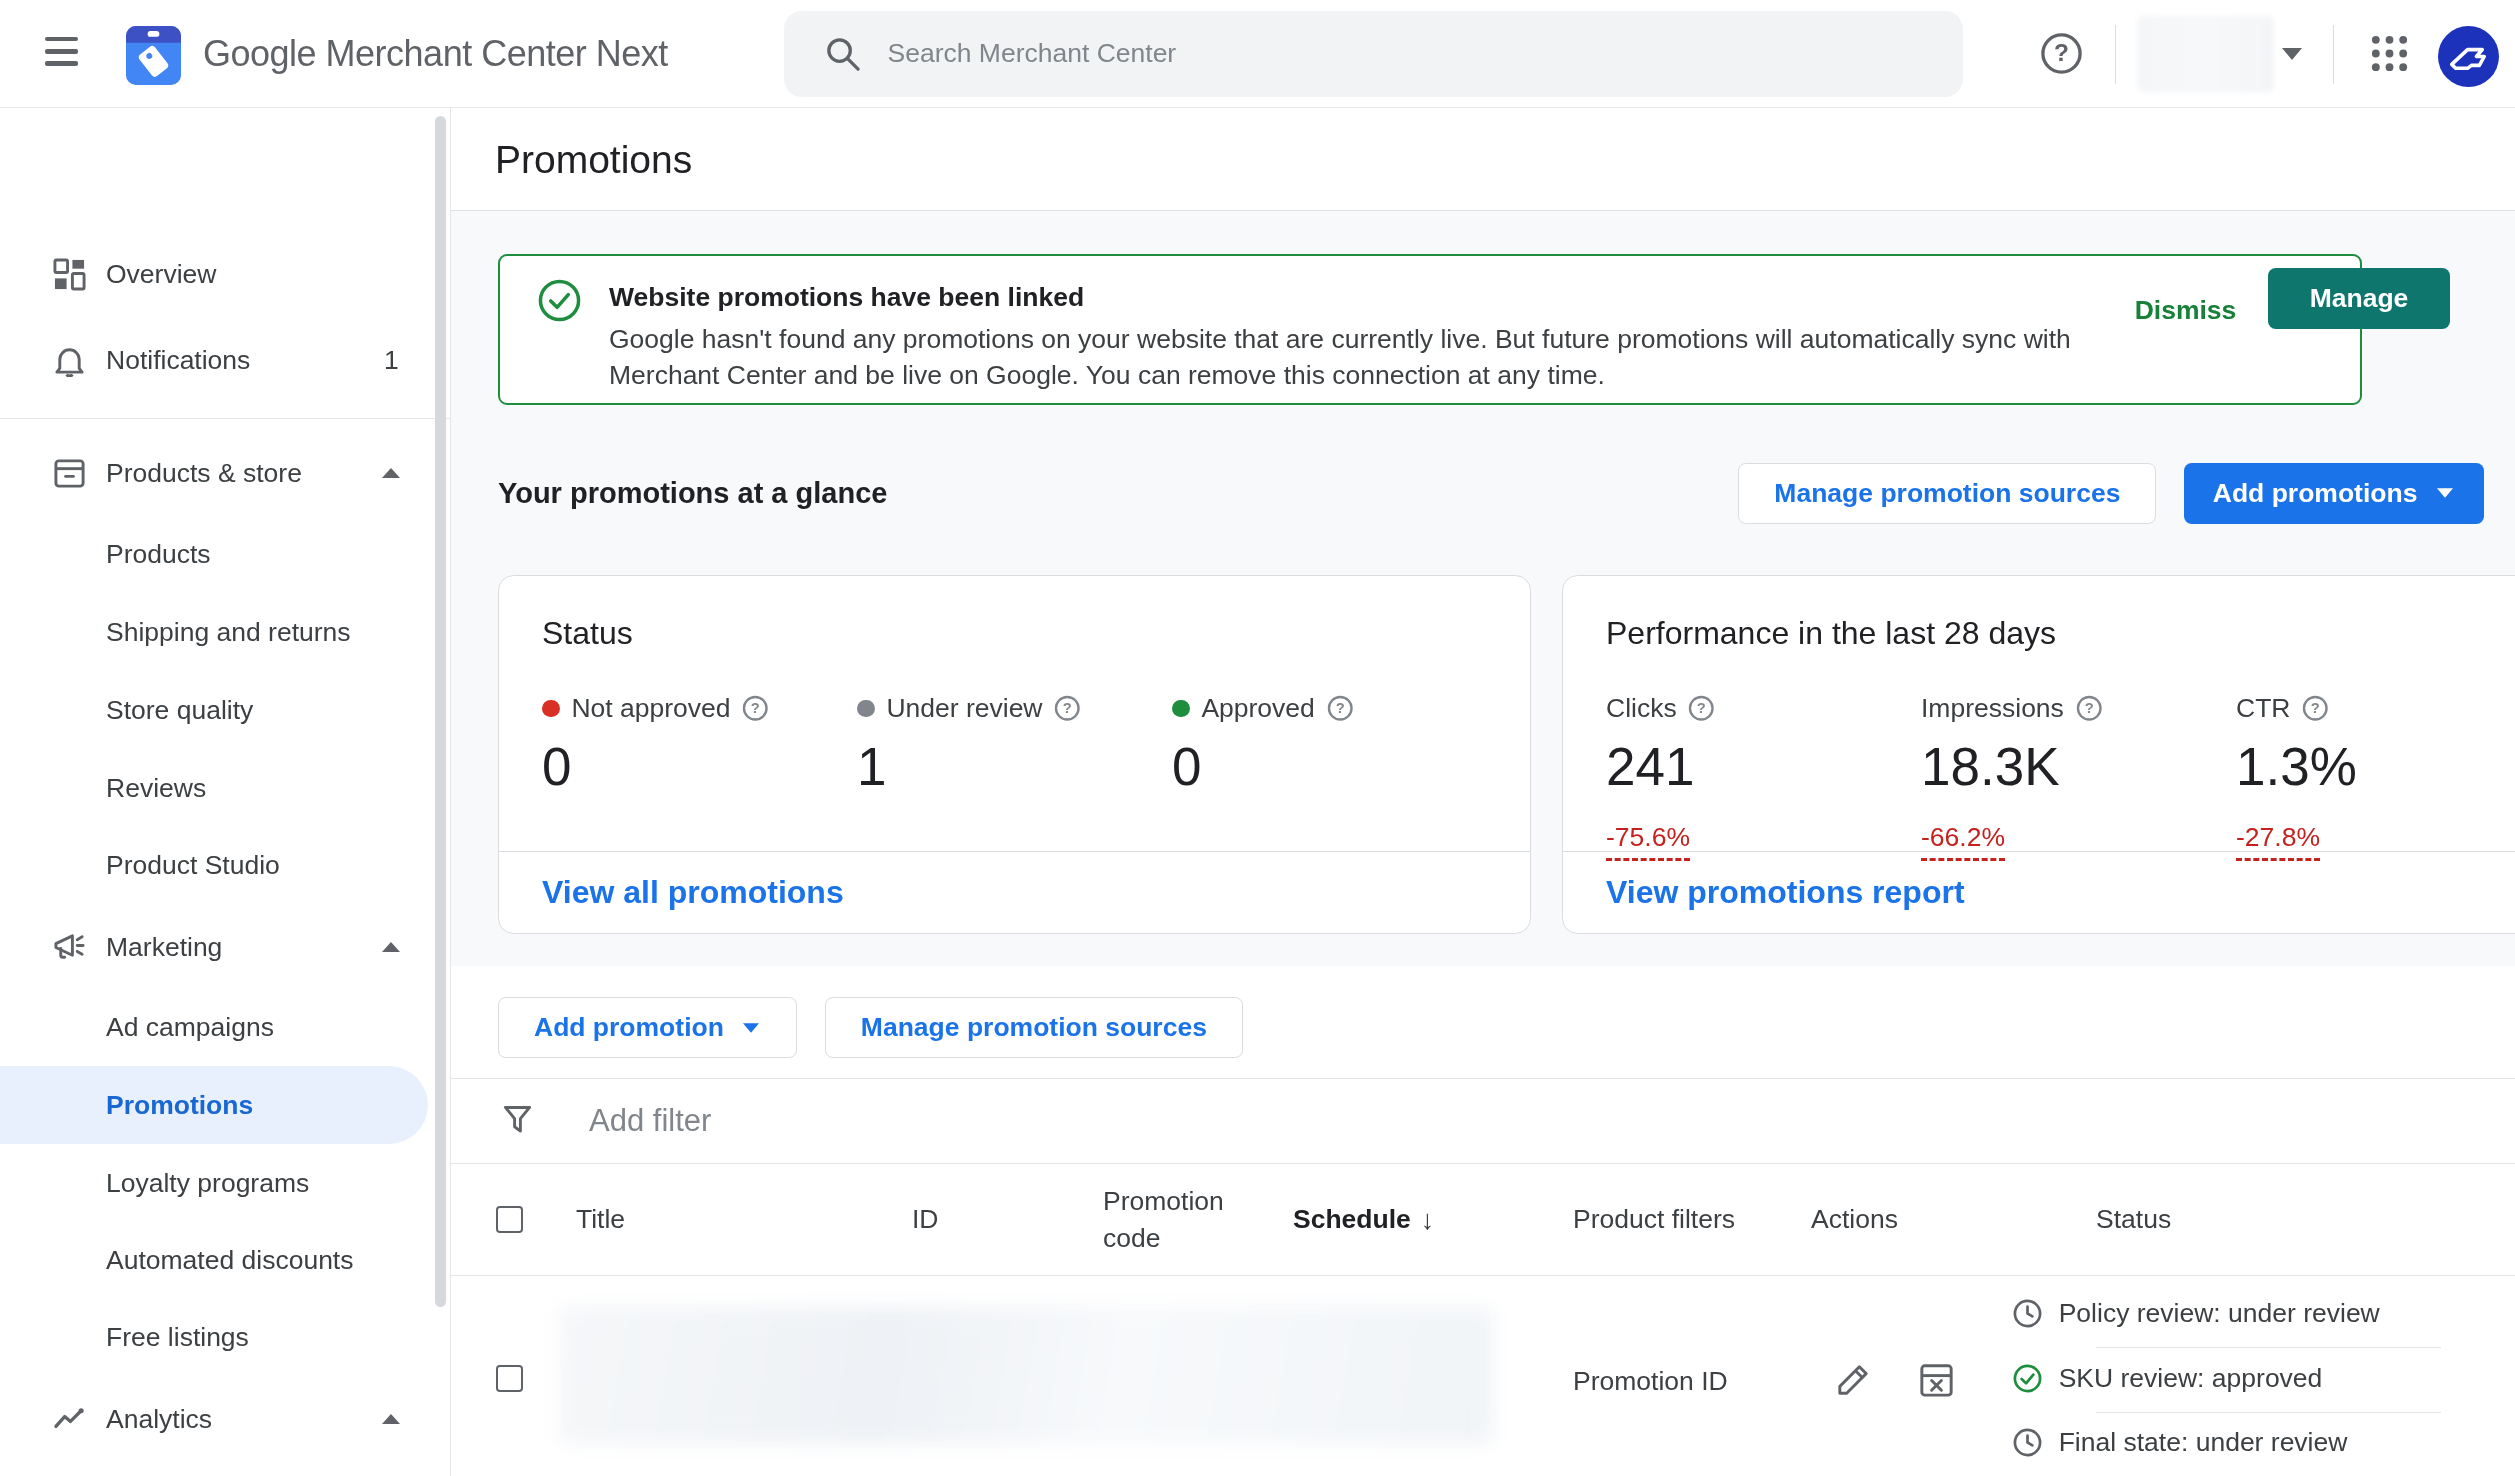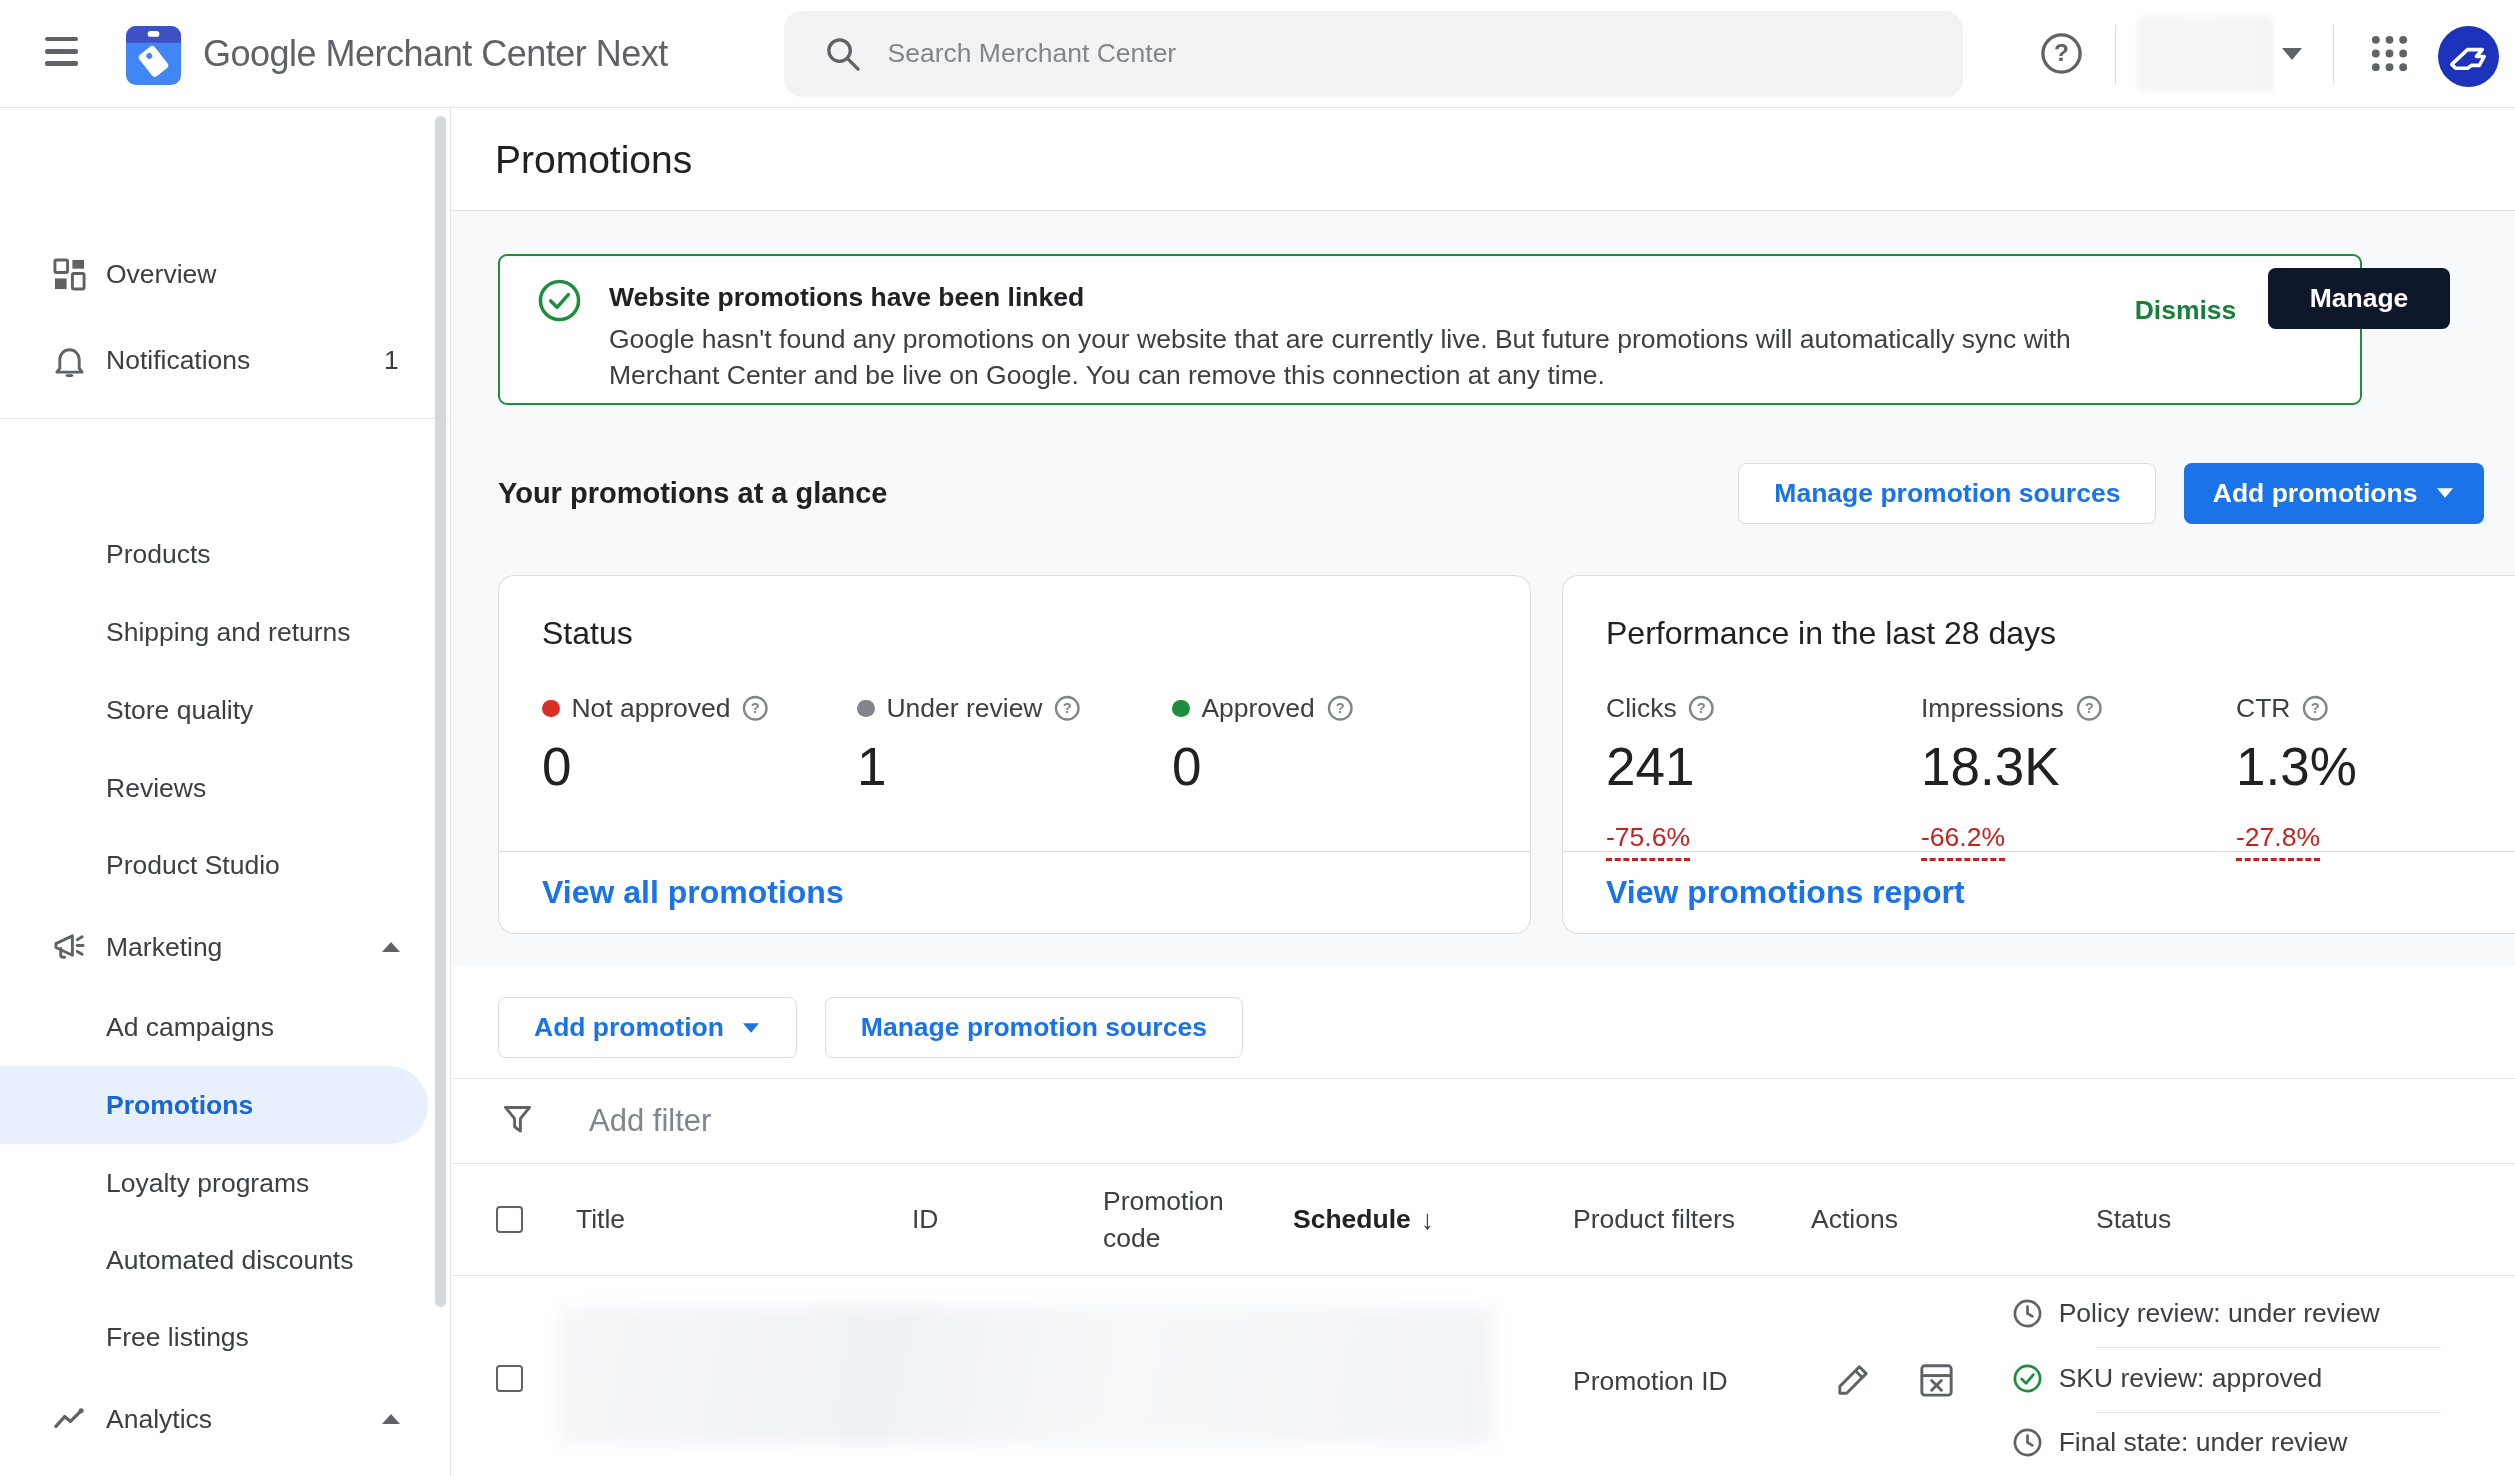--- a/index.html
+++ b/index.html
@@ -42,21 +42,21 @@
   .title-band h1 { position:absolute; left:44px; top:0; height:103px; line-height:103px; font-size:39px; font-weight:400; color:#202124; }
   .content { position:absolute; left:0; top:103px; right:0; bottom:0; }
   .white-section { position:absolute; left:0; top:755px; right:0; bottom:0; background:#fff; }
 
   
   .banner { position:absolute; left:47px; top:43px; width:1864px; height:151px; background:#fff; border:2px solid #1e8e3e; border-radius:9px; }
   .banner .check { position:absolute; left:37px; top:21.6px; }
   .banner-title { position:absolute; left:109px; top:25.5px; font-size:26.5px; font-weight:bold; color:#202124; }
   .banner-body { position:absolute; left:109px; top:65px; width:1500px; font-size:26.5px; line-height:36px; color:#3c4043; }
   .banner-dismiss { position:absolute; left:1617px; top:27.4px; width:137px; height:55px; background:none; border:none; font-family:"Liberation Sans",sans-serif; font-size:26.5px; font-weight:bold; color:#188038; cursor:pointer; }
-  .banner-manage { position:absolute; left:1768px; top:11.8px; width:182px; height:61px; background:#0f172a; border:none; border-radius:7.8px; font-family:"Liberation Sans",sans-serif; font-size:26.5px; font-weight:bold; color:#fff; cursor:pointer; }
+  .banner-manage { position:absolute; left:1768px; top:11.8px; width:182px; height:61px; background:#0f766e; border:none; border-radius:7.8px; font-family:"Liberation Sans",sans-serif; font-size:26.5px; font-weight:bold; color:#fff; cursor:pointer; }
 
   
   .glance-row { position:absolute; left:47px; right:31px; top:243px; height:78px; display:flex; align-items:center; }
   .glance-row h2 { flex:1; font-size:29px; font-weight:bold; color:#202124; }
   .btn { display:inline-flex; align-items:center; justify-content:center; height:61px; border-radius:7.8px; font-family:"Liberation Sans",sans-serif; font-size:26.5px; font-weight:bold; cursor:pointer; }
   .btn-outline { background:#fff; border:1px solid #dadce0; color:#1a73e8; padding:0 35px; }
   .btn-primary { background:#1a73e8; border:none; color:#fff; padding:0 29px; }
   .btn .caret-down { margin-left:17.6px; transform:scale(0.8); }
   .btn-primary .caret-down { border-top-color:#fff; }
   .btn-outline .caret-down { border-top-color:#1a73e8; }
@@ -188,20 +188,31 @@
             <path d="M7 25 v-9 a10 10 0 0 1 20 0 v9 l3 4 H4 Z" stroke-linejoin="round"></path>
             <path d="M14 31.5 a3.5 3.5 0 0 0 6 0" fill="#5f6368"></path>
           </svg>
       </span>
       <span class="label">Notifications</span>
       <span class="badge">1</span>
     </div>
 
     <div class="side-divider" style="top:310px;"></div>
 
+    <div class="nav-item" style="top:326px;">
+      <span class="icon">
+        <svg width="33" height="33" viewBox="0 0 34 34" fill="none" stroke="#5f6368" stroke-width="3">
+            <rect x="3" y="4" width="28" height="26" rx="3"></rect>
+            <line x1="3" y1="12" x2="31" y2="12"></line>
+            <line x1="13" y1="20" x2="21" y2="20" stroke-linecap="round"></line>
+          </svg>
+      </span>
+      <span class="label">Products &amp; store</span>
+      <span class="caret-up"></span>
+    </div>
 
     <div class="nav-item" style="top:407px;">
         <span class="label">Products</span>
       </div>
     <div class="nav-item" style="top:485px;">
         <span class="label">Shipping and returns</span>
       </div>
     <div class="nav-item" style="top:563px;">
         <span class="label">Store quality</span>
       </div>

